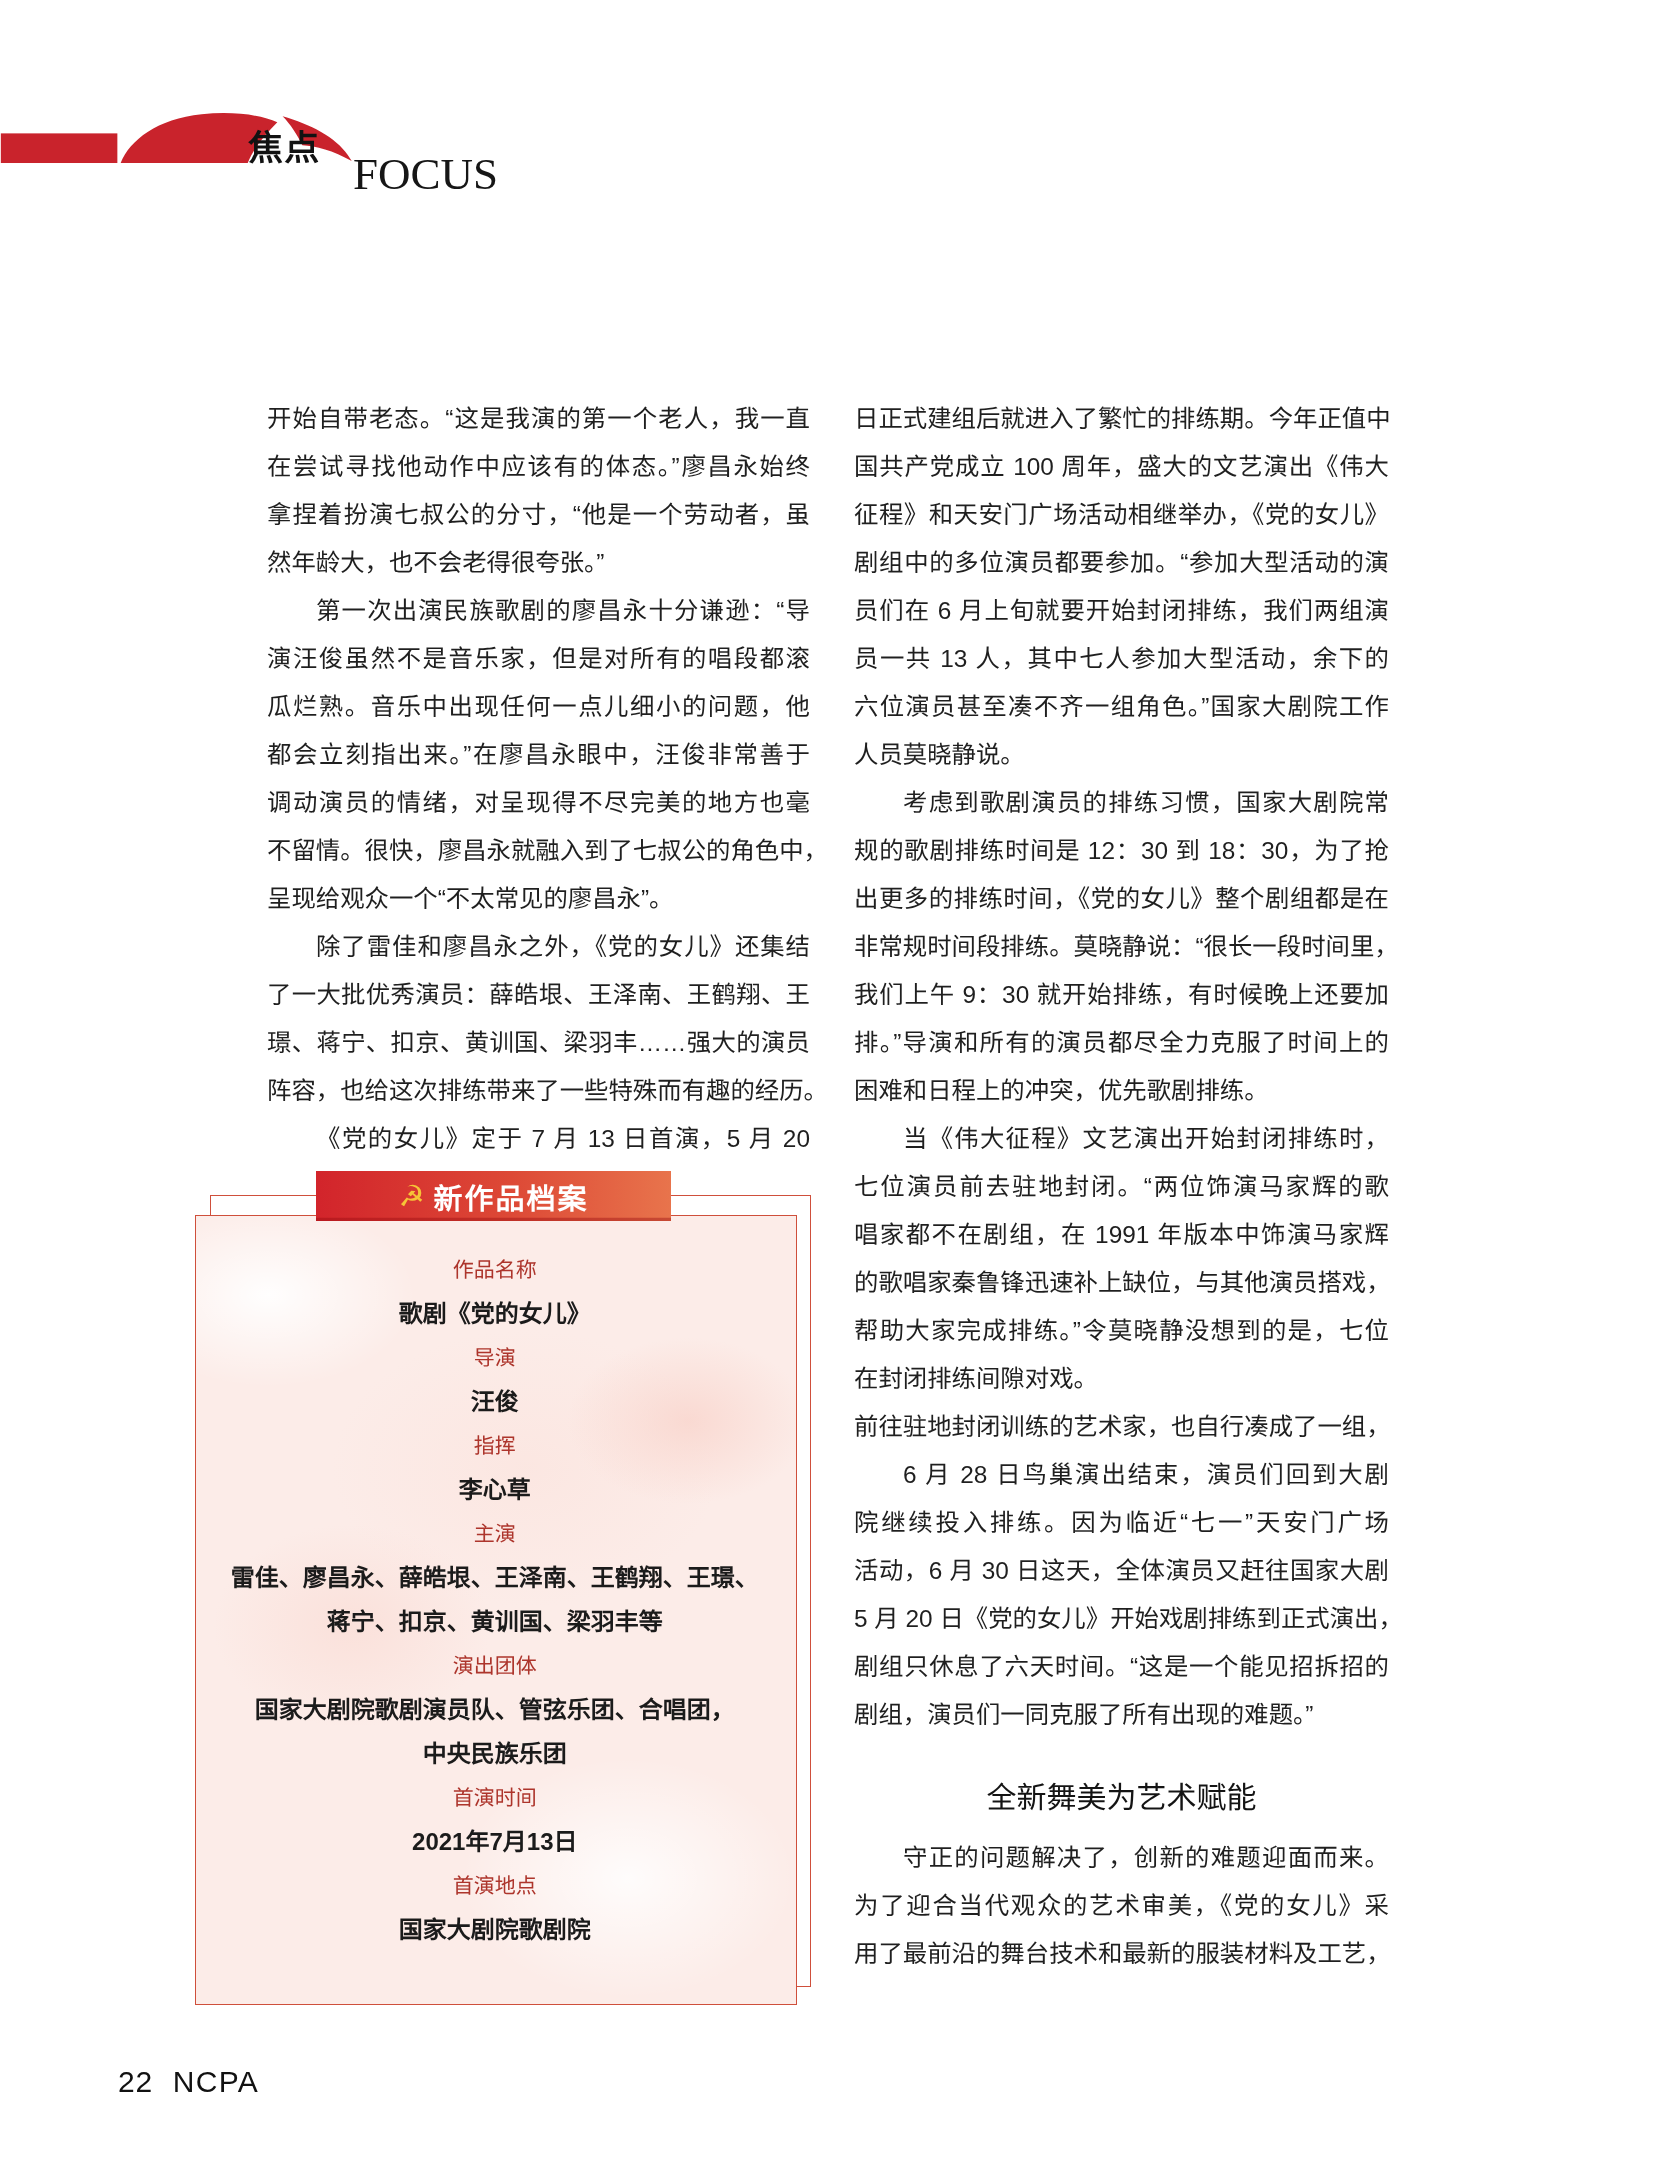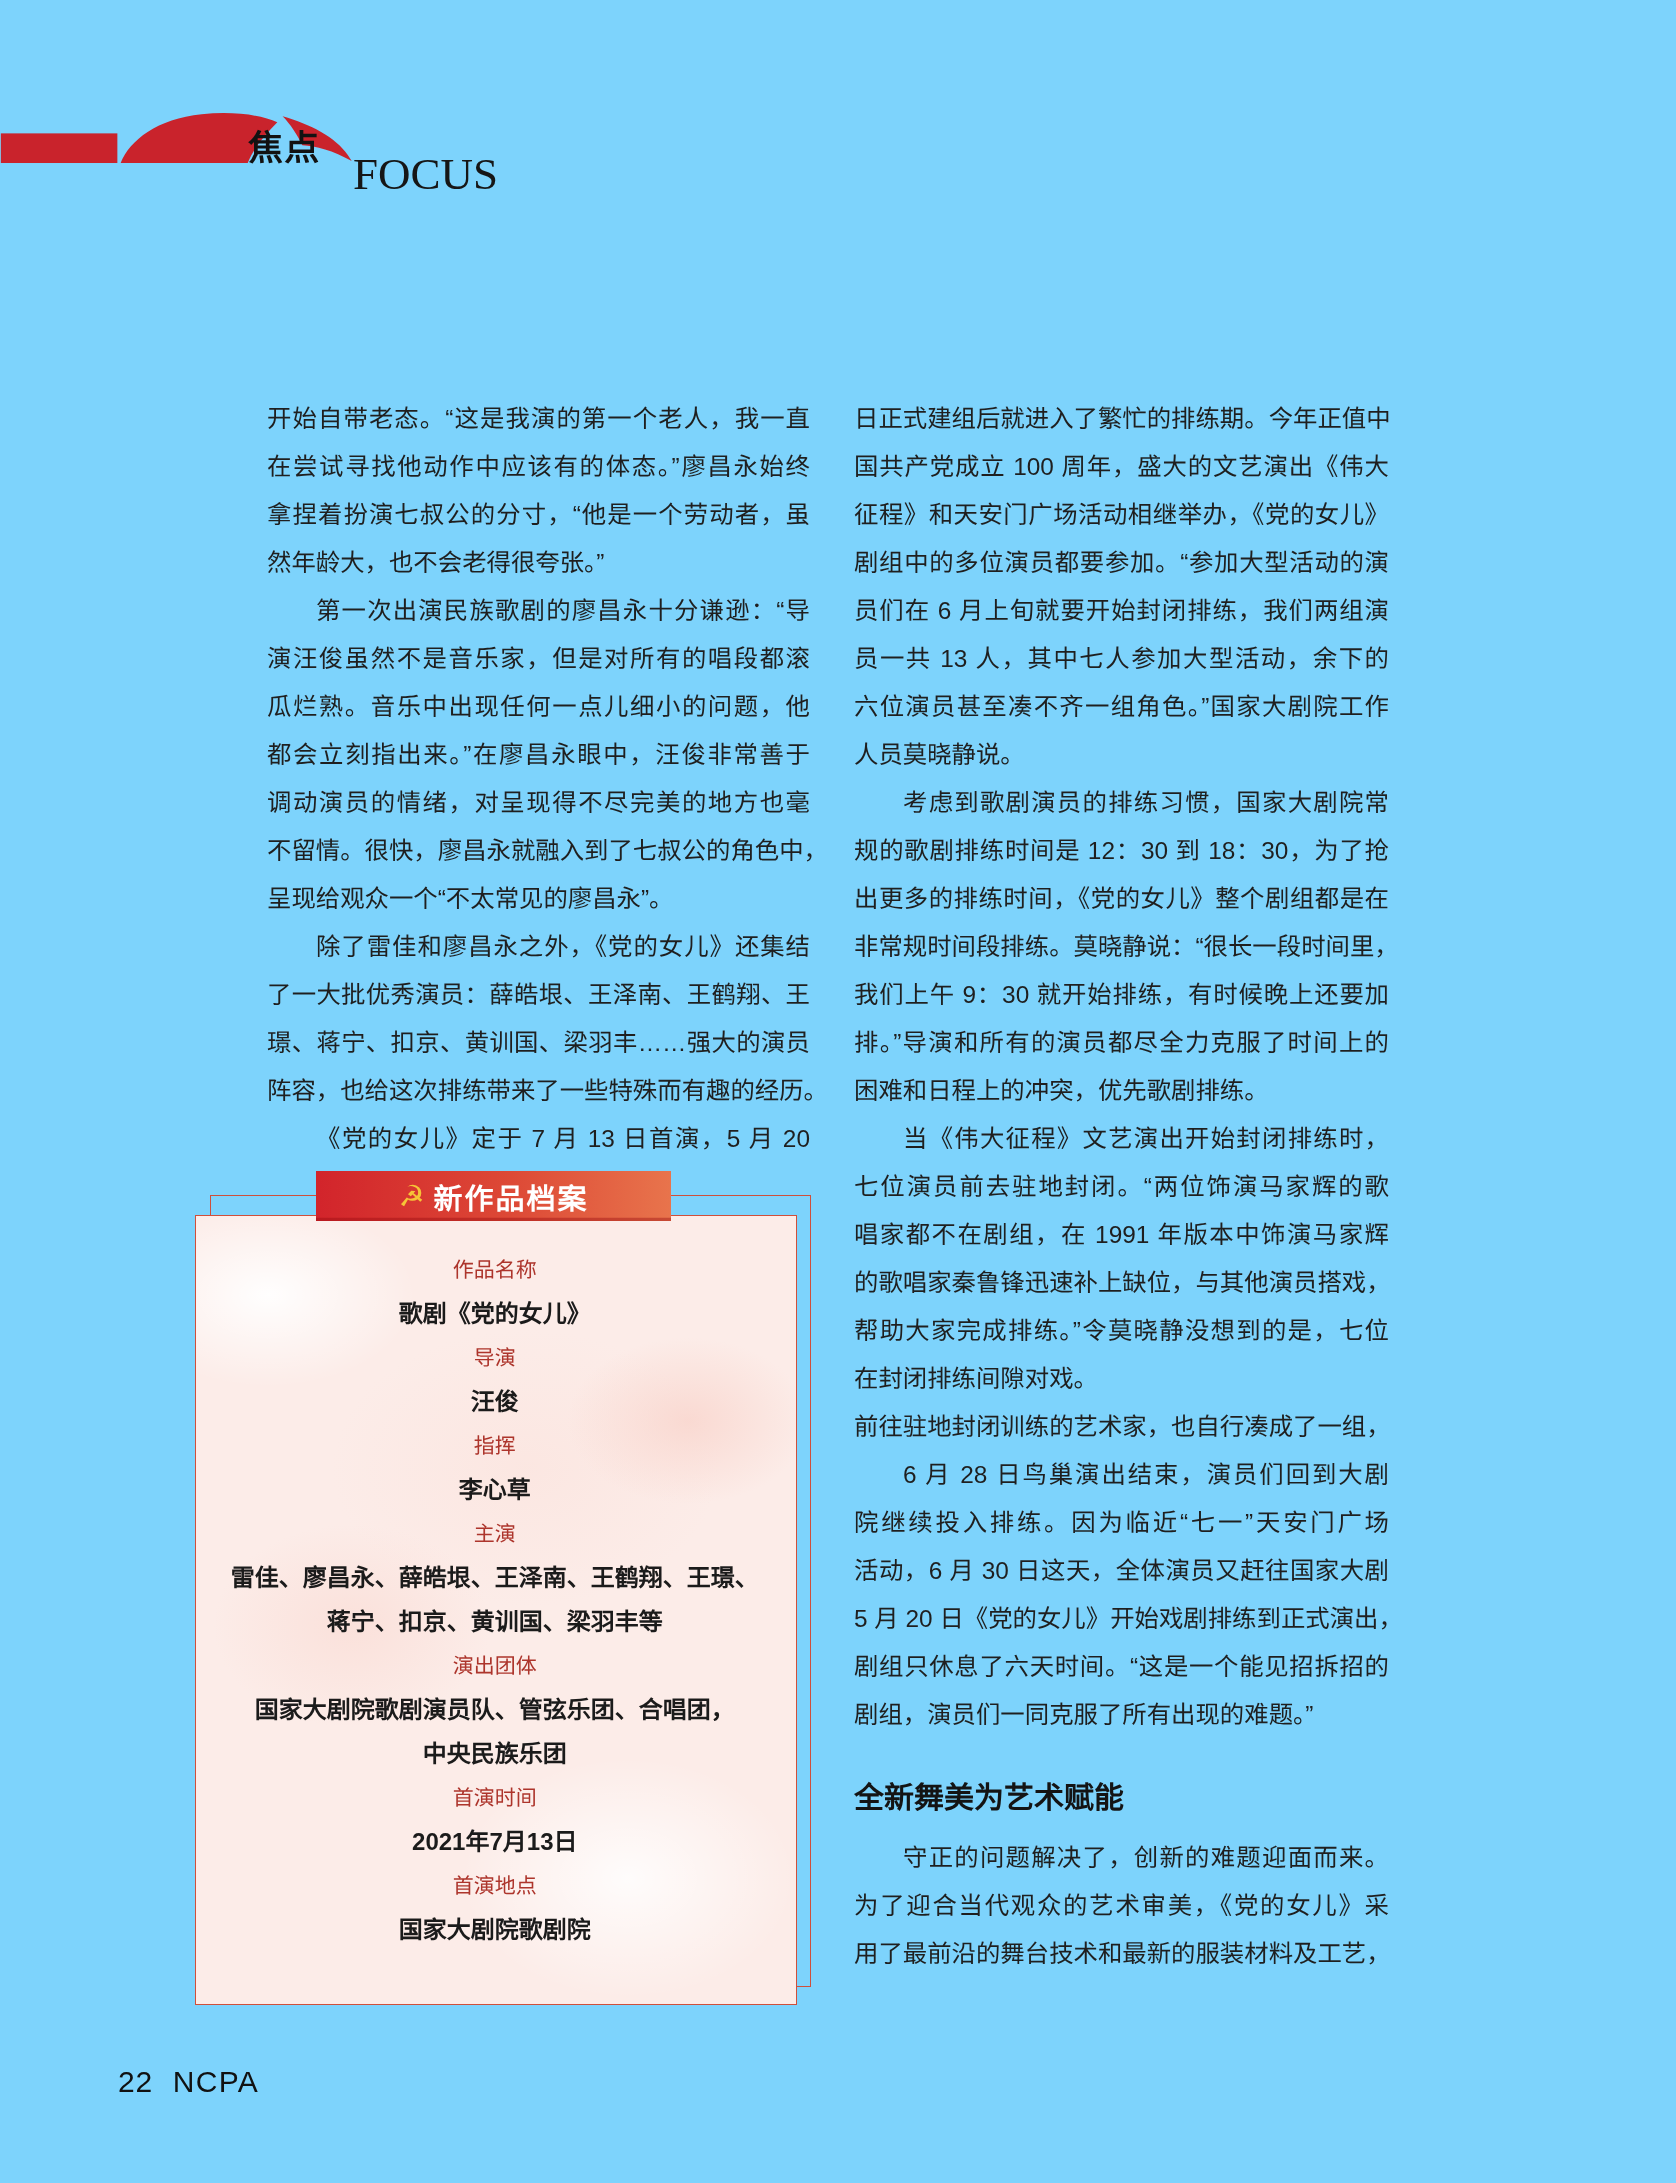--- a/index.html
+++ b/index.html
@@ -2,21 +2,21 @@
 <html lang="zh-CN" style="--accent: #c9232c; --banner_from: #d2242b; --banner_to: #e8744c; --card_border: #cf4f3b; --card_bg: #fcece8; --label: #ad352c; --ink: #1f1f1f; --gold: #f6c437;font-size:10.6px"><head>
 <meta charset="utf-8">
 <style>
   :root{
     --accent:#c9232c; --banner_from:#d2242b; --banner_to:#e8744c;
     --card_border:#cf4f3b; --card_bg:#fcece8; --label:#ad352c;
     --ink:#1f1f1f; --gold:#f6c437;
   }
   html,body{margin:0;padding:0;background:#888;}
   .page{
-    position:relative; width:1676px; height:2183px; background:#7dd3fc;
+    position:relative; width:1676px; height:2183px; background:#ffffff;
     font-family:"Liberation Sans","DejaVu Sans",sans-serif; color:var(--ink);
     overflow:hidden;
   }
   
   .hdr-svg{position:absolute; left:0; top:111px; width:502px; height:79px;}
   .hdr-cn{
     position:absolute; left:248px; top:129px; font-size:35px; line-height:38px;
     font-weight:700; color:#121212; letter-spacing:1.3px; white-space:nowrap;
   }
   .hdr-en{
@@ -28,21 +28,21 @@
   .col-left{left:267px; width:543px;}
   .col-right{left:854px; width:535px;}
   .tline{
     height:48px; line-height:48px; font-size:24.4px; font-weight:400; color:var(--ink);
     text-align:justify; text-align-last:justify; white-space:nowrap; overflow:visible;
   }
   .tline.end{text-align-last:left;}
   .tline.in2{text-indent:49px;}
   .subhead{
     height:49px; line-height:49px; margin:34px 0 12px 0;
-    font-size:30px; font-weight:700; color:#141414; text-align:left;
+    font-size:30px; font-weight:400; color:#141414; text-align:center;
   }
   
   .card-wrap{position:absolute; left:195px; top:1171px; width:617px; height:838px;}
   .card-back{
     position:absolute; left:14.5px; top:24.4px; width:599px; height:790px;
     border:1.3px solid var(--card_border); background:transparent;
   }
   .card-main{
     position:absolute; left:0; top:44px; width:600px; height:788px;
     border:1.3px solid var(--card_border);

